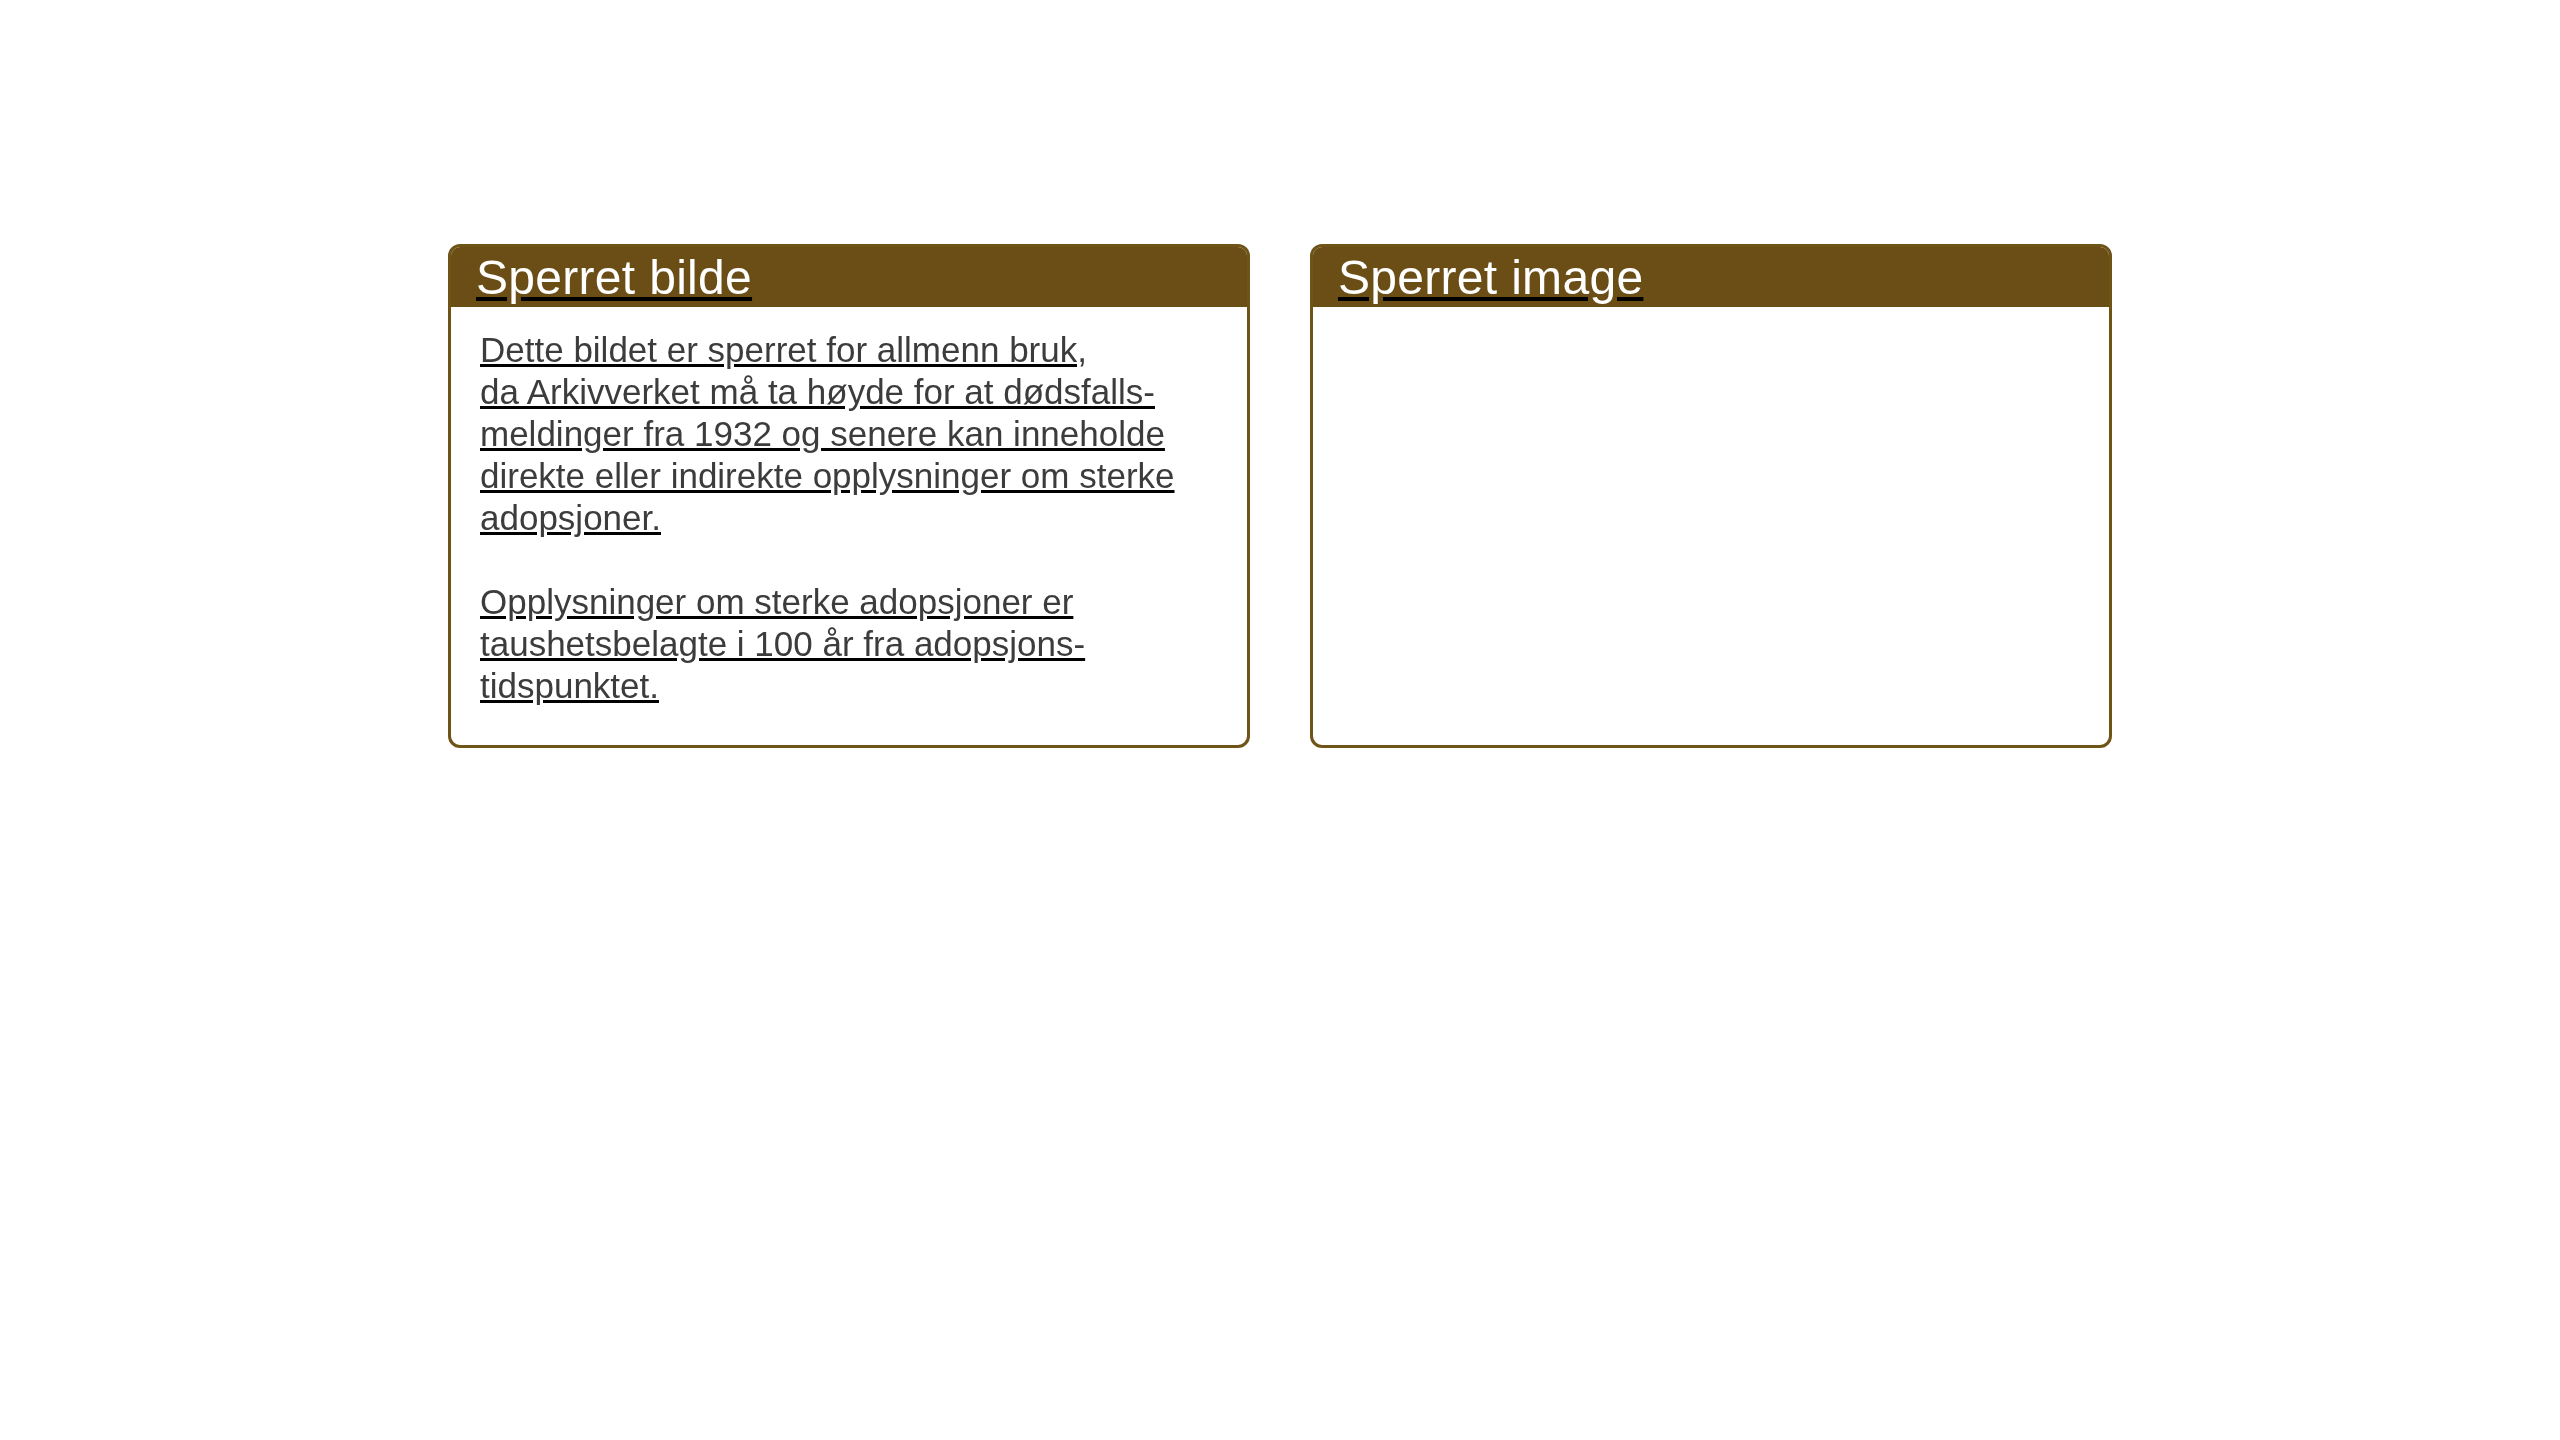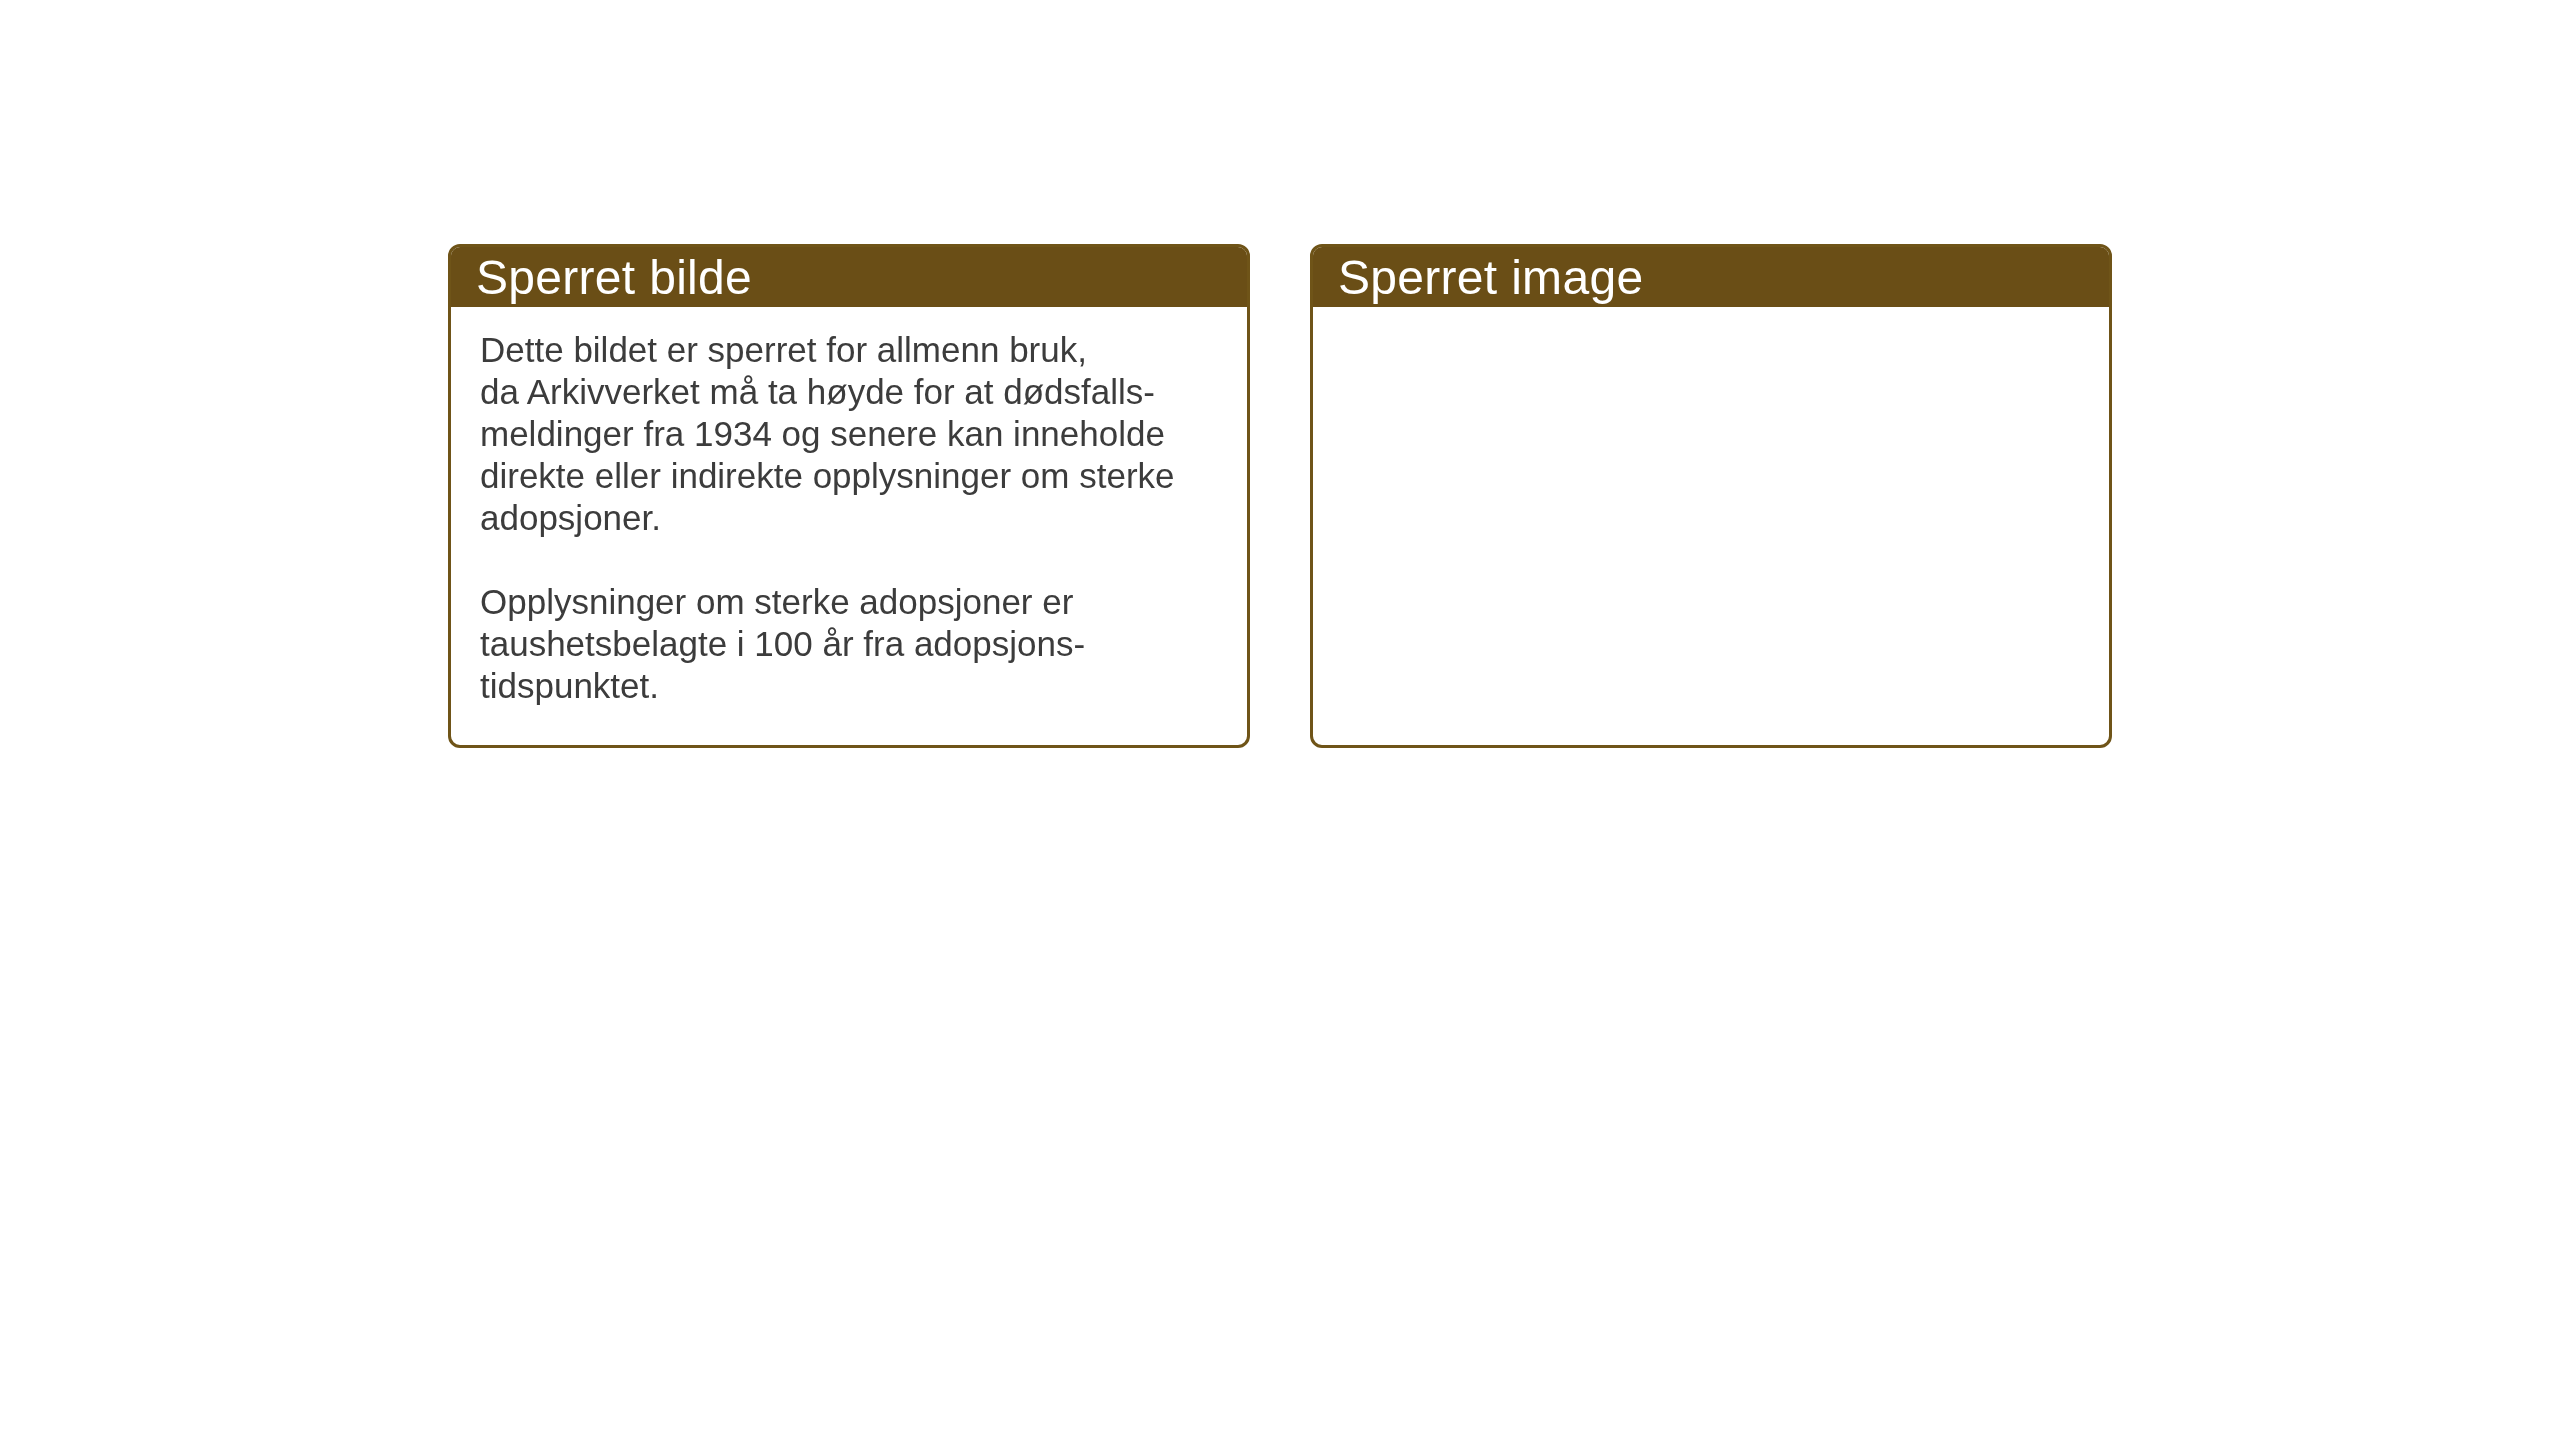--- a/index.html
+++ b/index.html
@@ -18,20 +18,21 @@
   }
   .card {
     position: absolute;
     top: 244px;
     width: 802px;
     height: 504px;
     background: var(--card-bg, #ffffff);
     border: 3px solid var(--card-border, #6f5418);
     border-radius: 12px;
     overflow: hidden;
+    text-decoration: underline;
   }
   .card-left  { left: 448px; }
   .card-right { left: 1310px; }
   .card-header {
     height: 60px;
     background: var(--header-bg, #6a4e16);
     display: flex;
     align-items: center;
     padding: 0 25px;
   }
@@ -60,21 +61,21 @@
 
 <div class="canvas">
 
   <section class="card card-left">
     <header class="card-header">
       <h1 class="card-title">Sperret bilde</h1>
     </header>
     <div class="card-body">
       <p class="para">Dette bildet er sperret for allmenn bruk,
 da Arkivverket må ta høyde for at dødsfalls-
-meldinger fra 1934 og senere kan inneholde
+meldinger fra 1932 og senere kan inneholde
 direkte eller indirekte opplysninger om sterke
 adopsjoner.</p>
       <p class="para">Opplysninger om sterke adopsjoner er
 taushetsbelagte i 100 år fra adopsjons-
 tidspunktet.</p>
     </div>
   </section>
 
   <section class="card card-right">
     <header class="card-header">

